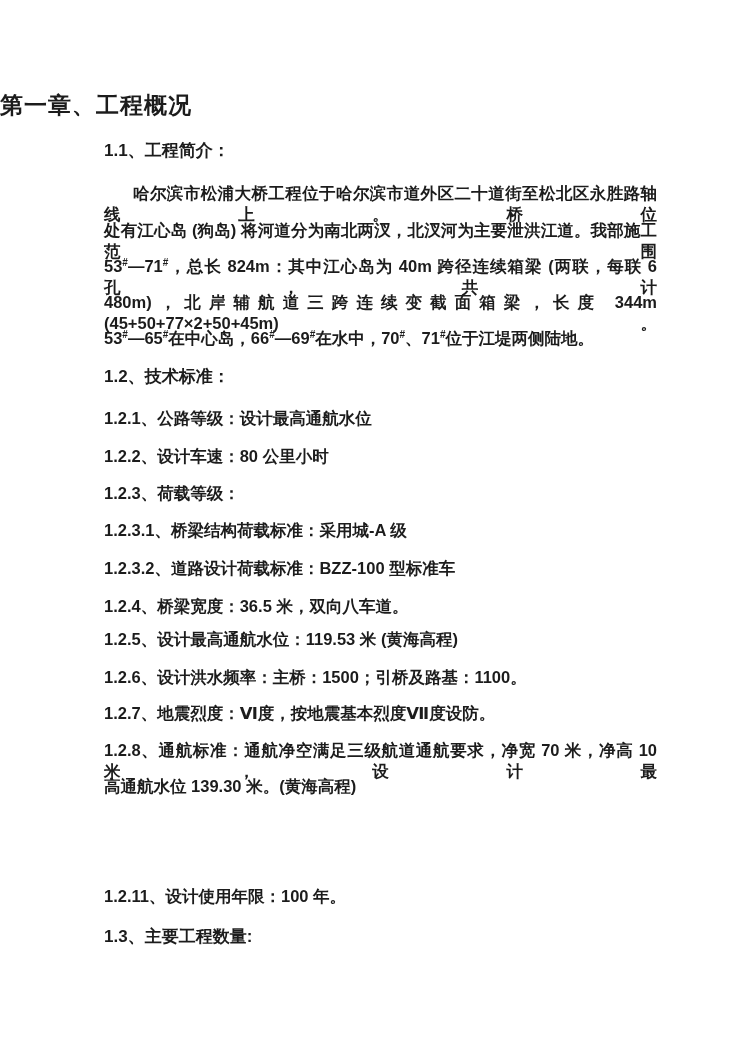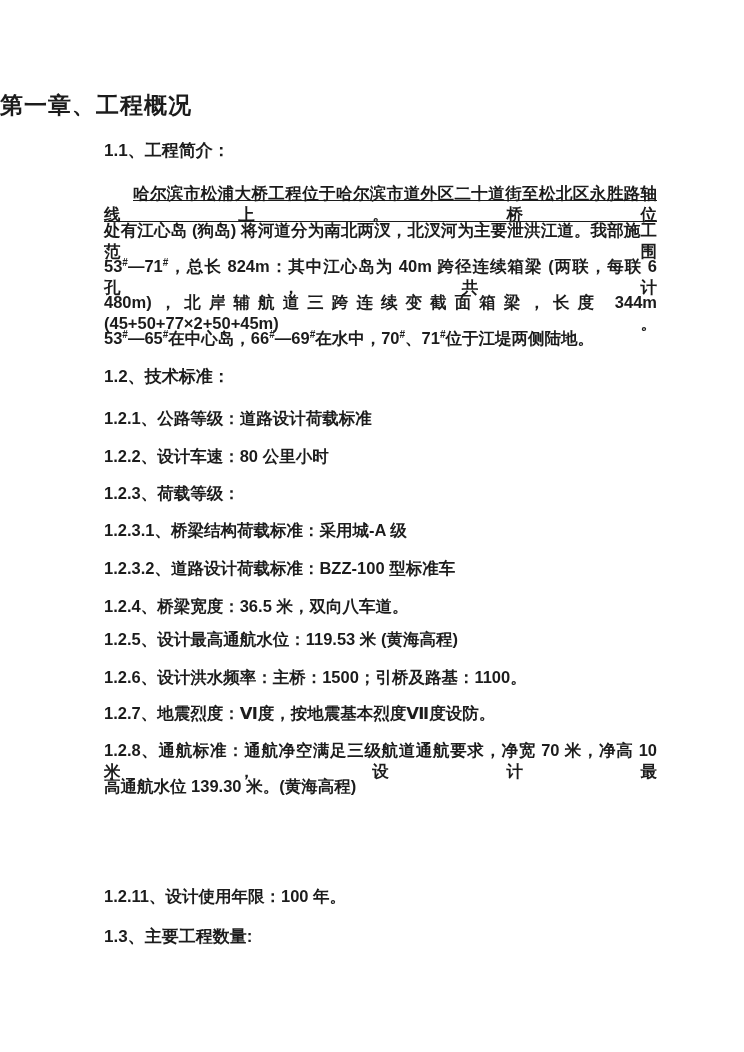--- a/index.html
+++ b/index.html
@@ -21,21 +21,21 @@
     position:absolute;left:104px;width:553px;
     line-height:1.3;
   }
   .h{font-size:17px;white-space:nowrap;}
   .b{font-size:16.5px;white-space:nowrap;}
   .just{
     white-space:normal;
     text-align:justify;
     text-align-last:justify;
   }
-  .indent{text-indent:29px;text-decoration:underline;}
+  .indent{text-indent:29px;}
   sup{
     font-size:10px;
     vertical-align:super;
     line-height:0;
   }
 </style>
 </head>
 <body>
 
 <div class="page">
@@ -45,21 +45,21 @@
   <div class="t h" style="top:140px">1.1、工程简介：</div>
 
   <div class="t b just indent" style="top:183px">哈尔滨市松浦大桥工程位于哈尔滨市道外区二十道街至松北区永胜路轴线上。桥位</div>
   <div class="t b just" style="top:220px">处有江心岛 (狗岛) 将河道分为南北两汊，北汊河为主要泄洪江道。我部施工范围</div>
   <div class="t b just" style="top:256px">53<sup>#</sup>—71<sup>#</sup>，总长 824m：其中江心岛为 40m 跨径连续箱梁 (两联，每联 6 孔，共计</div>
   <div class="t b just" style="top:292px">480m)，北岸辅航道三跨连续变截面箱梁，长度 344m (45+50+77×2+50+45m)。</div>
   <div class="t b" style="top:328px">53<sup>#</sup>—65<sup>#</sup>在中心岛，66<sup>#</sup>—69<sup>#</sup>在水中，70<sup>#</sup>、71<sup>#</sup>位于江堤两侧陆地。</div>
 
   <div class="t h" style="top:366px">1.2、技术标准：</div>
 
-  <div class="t b" style="top:408px">1.2.1、公路等级：道路设计荷载标准</div>
+  <div class="t b" style="top:408px">1.2.1、公路等级：设计最高通航水位</div>
   <div class="t b" style="top:446px">1.2.2、设计车速：80 公里小时</div>
   <div class="t b" style="top:483px">1.2.3、荷载等级：</div>
   <div class="t b" style="top:520px">1.2.3.1、桥梁结构荷载标准：采用城-A 级</div>
   <div class="t b" style="top:558px">1.2.3.2、道路设计荷载标准：BZZ-100 型标准车</div>
   <div class="t b" style="top:596px">1.2.4、桥梁宽度：36.5 米，双向八车道。</div>
   <div class="t b" style="top:629px">1.2.5、设计最高通航水位：119.53 米 (黄海高程)</div>
   <div class="t b" style="top:667px">1.2.6、设计洪水频率：主桥：1500；引桥及路基：1100。</div>
   <div class="t b" style="top:703px">1.2.7、地震烈度：Ⅵ度，按地震基本烈度Ⅶ度设防。</div>
   <div class="t b just" style="top:740px">1.2.8、通航标准：通航净空满足三级航道通航要求，净宽 70 米，净高 10 米，设计最</div>
   <div class="t b" style="top:776px">高通航水位 139.30 米。(黄海高程)</div>

